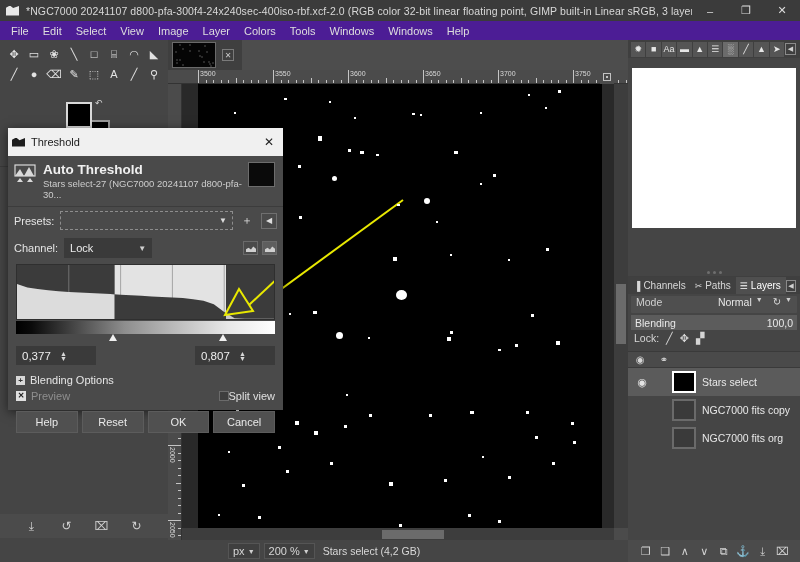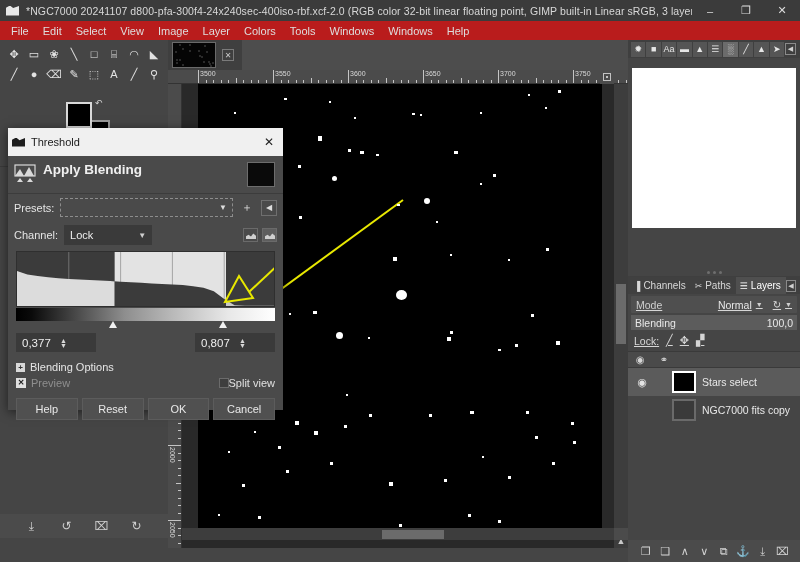--- a/index.html
+++ b/index.html
@@ -22,21 +22,21 @@
   .tb-icon:before{ content:""; position:absolute; left:0; top:1px; width:13px; height:10px;
      background:#e8e8e8; clip-path:polygon(0 100%,0 22%,30% 0,55% 26%,100% 4%,100% 100%); }
   .tb-title{ font-size:10.5px; color:#d8d8d8; white-space:nowrap; overflow:hidden; letter-spacing:0.1px;}
   .tb-buttons{ margin-left:auto; display:flex; height:21px; }
   .tb-btn{ width:36px; height:21px; display:flex; align-items:center; justify-content:center;
     color:#dcdcdc; font-size:11px; }
 
   
   .menubar{
     position:absolute; left:0; top:21px; width:800px; height:19px;
-    background:#b91c1c; display:flex; align-items:center; padding-left:4px;
+    background:#4c1d95; display:flex; align-items:center; padding-left:4px;
   }
   .menubar .mi{ padding:2px 7px; font-size:11px; color:#dedede; }
 
   
   .toolbox{
     position:absolute; left:0; top:40px; width:168px; height:498px;
     background:#454545;
   }
   .tools-grid{ display:flex; flex-wrap:wrap; padding:4px 2px 0 4px; width:168px;}
   .tool{ width:18px; height:18px; margin:1px; display:flex; align-items:center; justify-content:center;
@@ -123,21 +123,21 @@
   .grip{ height:8px; display:flex; align-items:center; justify-content:center; gap:3px; background:#454545;}
   .grip i{ width:3px; height:3px; background:#6e6e6e; border-radius:50%; display:block;}
 
   .ltabs{ height:18px; background:#3f3f3f; display:flex; align-items:flex-end; padding-left:2px;}
   .ltab{ display:flex; align-items:center; gap:3px; padding:2px 5px 2px 4px; font-size:10px;
     color:#d8d8d8; background:#404040; height:17px;}
   .ltab.sel{ background:#4f4f4f; color:#fff; }
   .ltabs .collapse{ margin-left:auto; margin-right:4px; width:12px; height:12px; border:1px solid #8a8a8a;
      color:#cfcfcf; font-size:7px; display:flex;align-items:center;justify-content:center; margin-bottom:2px;}
 
-  .lrow{ display:flex; align-items:center; height:17px; padding:0 4px; gap:4px; font-size:10.5px;text-decoration:underline; }
+  .lrow{ display:flex; align-items:flex-start; height:17px; padding:0 4px; gap:4px; font-size:10.5px; }
   .mode-row{ background:#4f4f4f; margin:2px 3px 0 3px; padding:0 5px; border-radius:1px;}
   .mode-row .lbl{ color:#cfcfcf;}
   .mode-row .val{ margin-left:auto; color:#e6e6e6;}
   .opacity-row{ margin:2px 3px 0 3px; background:#3b3b3b; position:relative; height:15px; display:flex;
      align-items:center; padding:0 4px; }
   .opacity-fill{ position:absolute; left:0; top:0; height:100%; width:100%; background:#5c5c5c;}
   .opacity-row span{ position:relative; z-index:2; font-size:10.5px; color:#e8e8e8;}
   .opacity-row .v{ margin-left:auto;}
   .lock-row{ padding-left:6px; gap:7px; margin-top:2px;}
   .lock-row .li{ color:#d5d5d5; font-size:11px; }
@@ -509,20 +509,31 @@
 
     <div class="scroll-v">
       <div class="thumb"></div>
       <div class="arrow">▲</div>
     </div>
     <div class="scroll-h">
       <div class="thumb"></div>
     </div>
     <div class="nav-corner"></div>
 
+    <div class="statusbar">
+      <div class="st-unit">
+        <span>px</span>
+        <span class="chev">▼</span>
+      </div>
+      <div class="st-zoom">
+        <span>200 %</span>
+        <span class="chev">▼</span>
+      </div>
+      <div class="st-text">Stars select (4,2 GB)</div>
+    </div>
   </div>
 
   <div class="rdock">
     <div class="rdock-tabs" id="rdocktabs">
         <div class="tabicon">✹</div>
         <div class="tabicon">■</div>
         <div class="tabicon">Aa</div>
         <div class="tabicon">▬</div>
         <div class="tabicon">▲</div>
         <div class="tabicon">☰</div>
@@ -589,20 +600,26 @@
           <div class="lock2"></div>
           <div class="thumb"></div>
           <div class="name">Stars select</div>
         </div>
         <div class="layer">
           <div class="eye"></div>
           <div class="lock2"></div>
           <div class="thumb dim"></div>
           <div class="name">NGC7000 fits copy</div>
         </div>
+        <div class="layer">
+          <div class="eye"></div>
+          <div class="lock2"></div>
+          <div class="thumb dim"></div>
+          <div class="name">NGC7000 fits org</div>
+        </div>
       </div>
 
     <div class="lbottom" id="lbottom">
         <div class="b">❐</div>
         <div class="b">❑</div>
         <div class="b">∧</div>
         <div class="b">∨</div>
         <div class="b">⧉</div>
         <div class="b">⚓</div>
         <div class="b">⤓</div>
@@ -621,21 +638,22 @@
       <div class="bigicon">
         <svg width="22" height="20" viewBox="0 0 22 20">
           <rect x="1" y="1" width="20" height="11" fill="none" stroke="#d9d9d9" stroke-width="1.2"></rect>
           <path d="M1 12 L6 5 L10 12 Z" fill="#d9d9d9"></path>
           <path d="M10 12 L15 3 L20 12 Z" fill="#d9d9d9"></path>
           <path d="M3 18 L6 14 L9 18 Z" fill="#d9d9d9"></path>
           <path d="M13 18 L16 14 L19 18 Z" fill="#d9d9d9"></path>
         </svg>
       </div>
       <div class="txt">
-        <h3>Apply Blending</h3>
+        <h3>Auto Threshold</h3>
+        <p>Stars select-27 (NGC7000 20241107 d800-pfa-30...</p>
       </div>
       <div class="preview"></div>
     </div>
     <div class="dlg-sep"></div>
 
     <div class="dlg-row">
       <span class="lab">Presets:</span>
       <div class="presets-box">
         <span></span>
         <span class="chev">▼</span>

